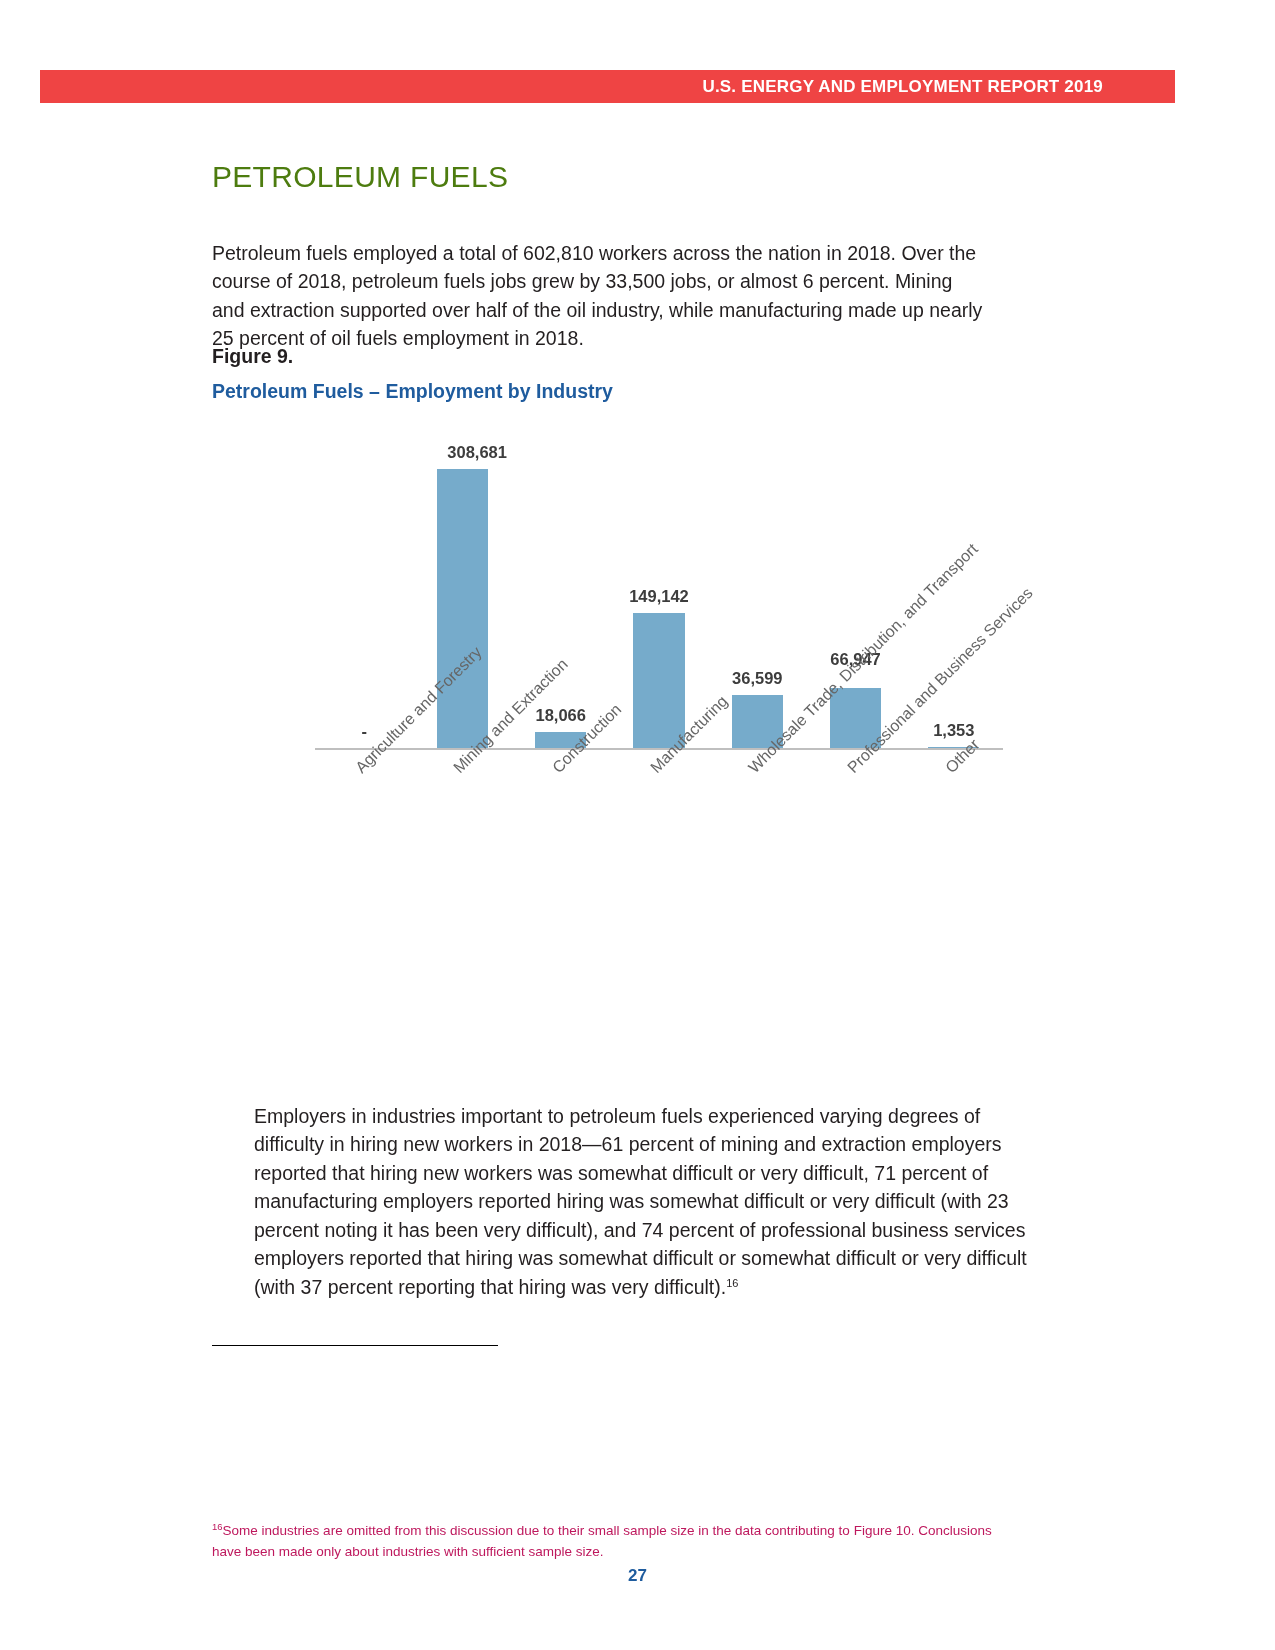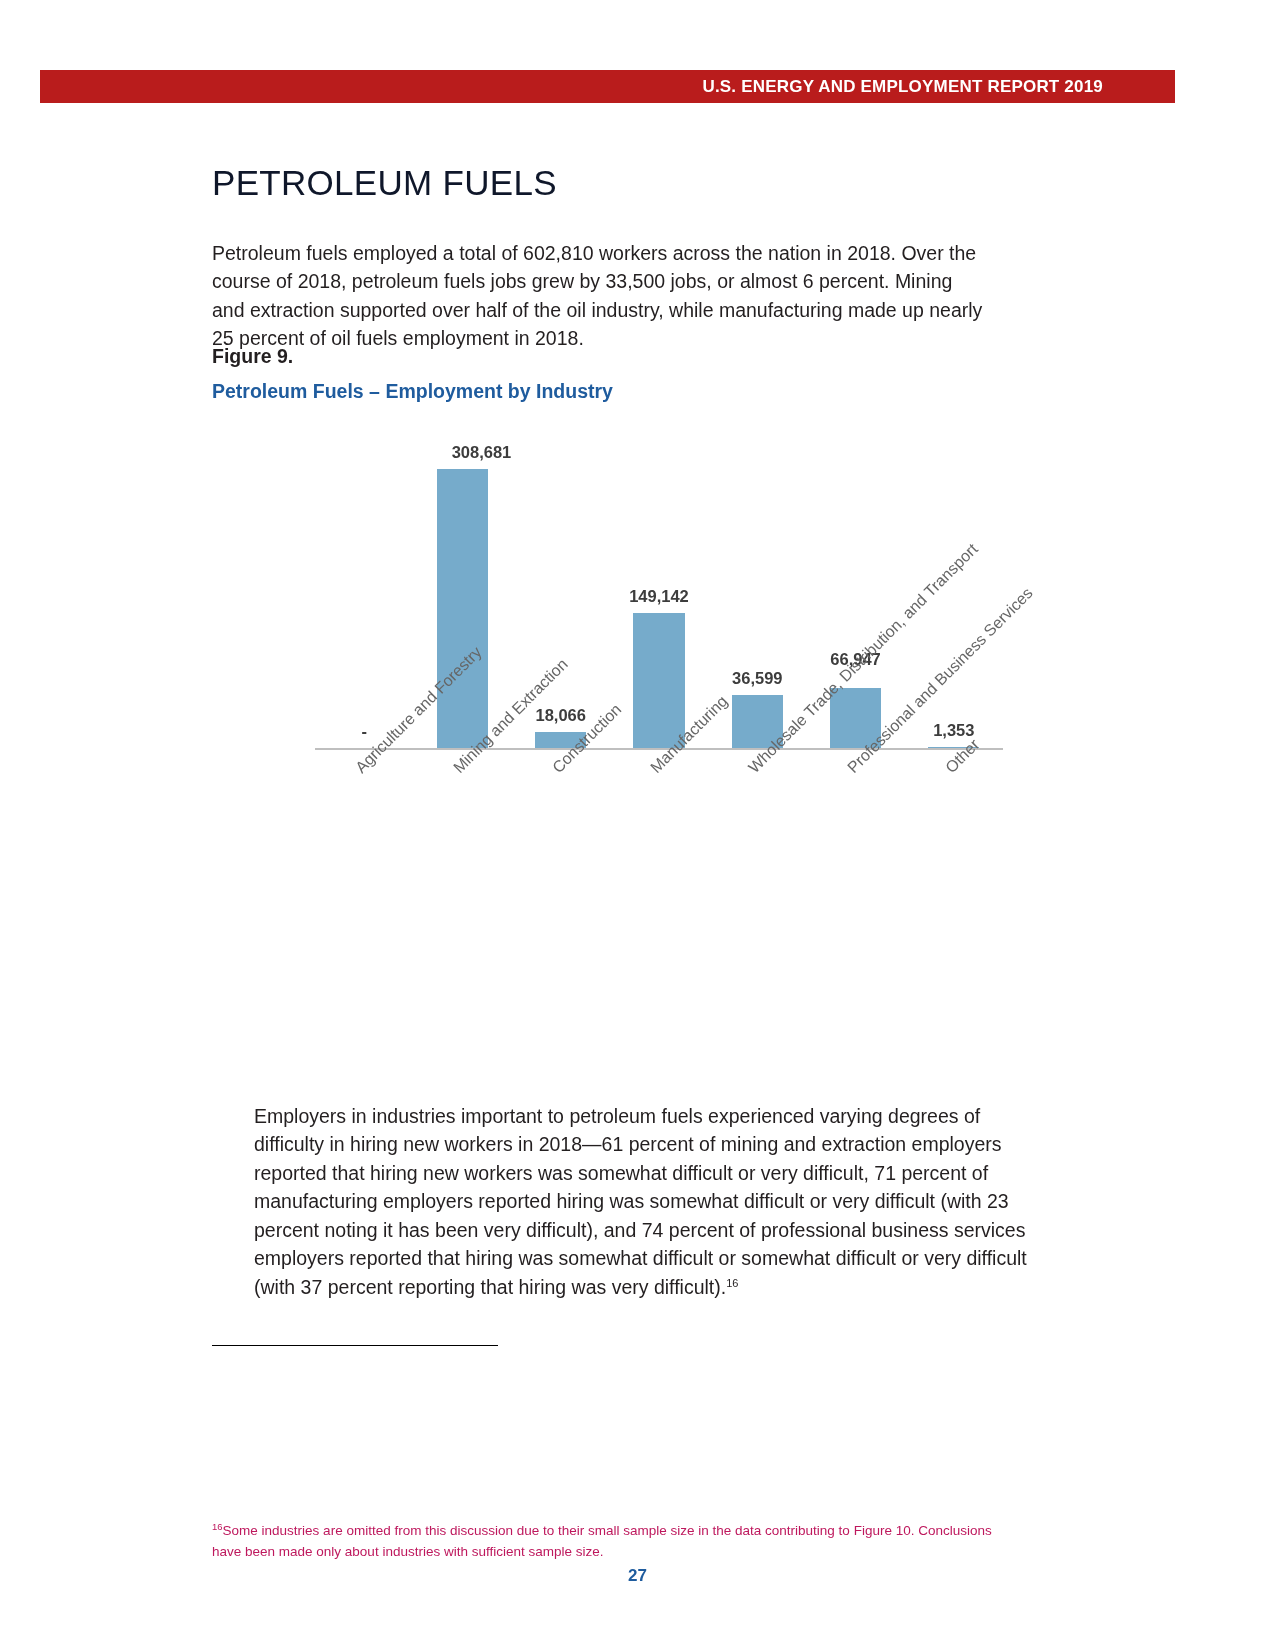--- a/index.html
+++ b/index.html
@@ -17,43 +17,43 @@
     -webkit-font-smoothing: antialiased;
   }
 
   
   .header-band {
     position: absolute;
     left: 40px;
     top: 70px;
     width: 1135px;
     height: 33px;
-    background: #b91c1c;
+    background: #ef4444;
     display: flex;
     align-items: center;
     justify-content: flex-end;
     box-sizing: border-box;
     padding-right: 72px;
   }
   .header-title {
     color: #ffffff;
     font-size: 17px;
     font-weight: bold;
     letter-spacing: 0.2px;
     font-family: "Liberation Sans", sans-serif;
     white-space: nowrap;
   }
 
   .page-title {
     position: absolute;
     left: 212px;
     top: 140px;
-    font-size: 35px;
+    font-size: 30px;
     font-weight: 400;
-    color: #0f172a;
+    color: #4d7c0f;
     letter-spacing: 0.3px;
     font-family: "Liberation Sans", sans-serif;
   }
 
   .body-para {
     position: absolute;
     left: 212px;
     width: 790px;
     font-size: 19.5px;
     line-height: 28.5px;
@@ -192,21 +192,21 @@
 
 <div class="chart">
   <div class="plot-area" id="plot-area">
       <div class="bar-slot" style="left: 23.5886px; width: 51.1086px;">
         <div class="bar" style="height: 0px; background: rgb(118, 171, 203);"></div>
       </div>
       <div class="bar-value" style="left: 0px; top: 272px; width: 98.2857px; text-align: center;">-</div>
       <div class="bar-slot" style="left: 121.874px; width: 51.1086px;">
         <div class="bar" style="height: 279px; background: rgb(118, 171, 203);"></div>
       </div>
-      <div class="bar-value" style="left: 98px; top: -7px; width: 98.2857px; text-align: right;">308,681</div>
+      <div class="bar-value" style="left: 113px; top: -7px; width: 98.2857px; text-align: center;">308,681</div>
       <div class="bar-slot" style="left: 220.16px; width: 51.1086px;">
         <div class="bar" style="height: 16px; background: rgb(118, 171, 203);"></div>
       </div>
       <div class="bar-value" style="left: 196.571px; top: 256px; width: 98.2857px; text-align: center;">18,066</div>
       <div class="bar-slot" style="left: 318.446px; width: 51.1086px;">
         <div class="bar" style="height: 135px; background: rgb(118, 171, 203);"></div>
       </div>
       <div class="bar-value" style="left: 294.857px; top: 137px; width: 98.2857px; text-align: center;">149,142</div>
       <div class="bar-slot" style="left: 416.731px; width: 51.1086px;">
         <div class="bar" style="height: 53px; background: rgb(118, 171, 203);"></div>

